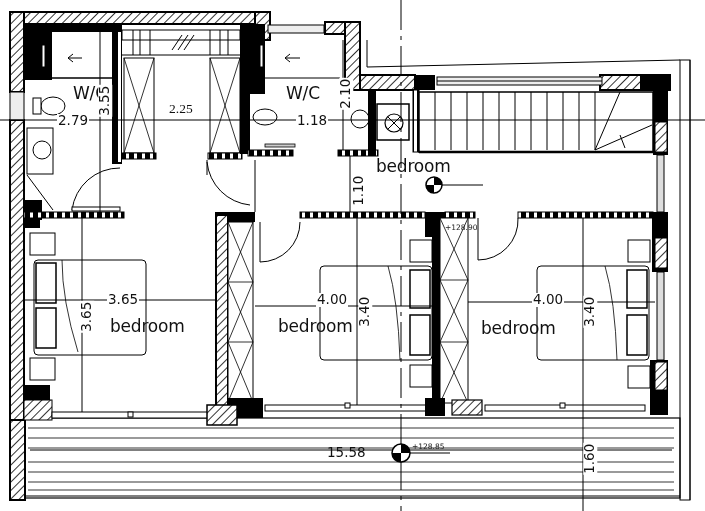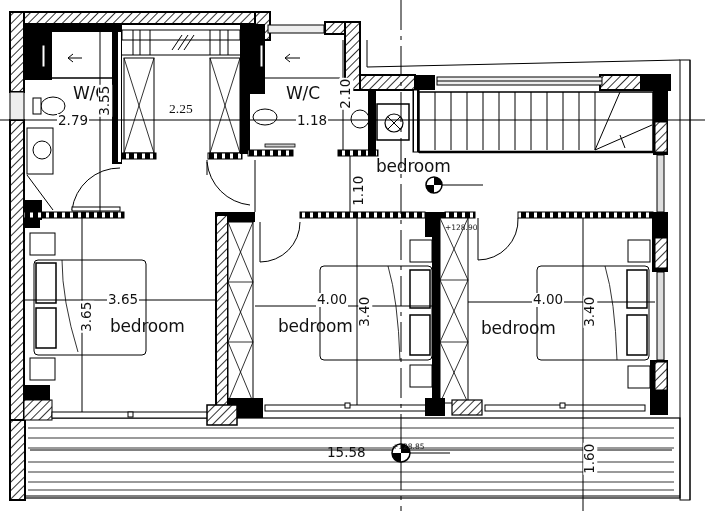--- a/index.html
+++ b/index.html
@@ -298,13 +298,13 @@
 <span class="lbl dimv" style="left:71px;top:310px;">3.65</span>
 <span class="lbl dim" style="left:316px;top:293px;">4.00</span>
 <span class="lbl dimv" style="left:349px;top:305px;">3.40</span>
 <span class="lbl dim" style="left:532px;top:293px;">4.00</span>
 <span class="lbl dimv" style="left:574px;top:305px;">3.40</span>
 
 <span class="lbl dim" style="left:326px;top:446px;background:transparent;">15.58</span>
 <span class="lbl dimv" style="left:574px;top:452px;">1.60</span>
 
 <span class="lbl elev" style="left:445px;top:176px;margin-top:48px;">+128.90</span>
-<span class="lbl elev" style="left:392px;top:443px;text-align:center;">+128.85</span>
+<span class="lbl elev" style="left:412px;top:443px;text-align:center;">+128.85</span>
 
 </body></html>

